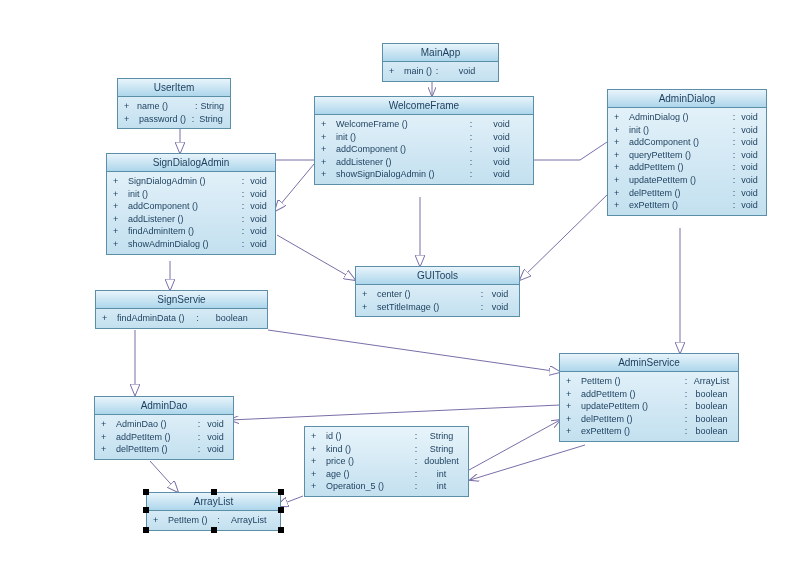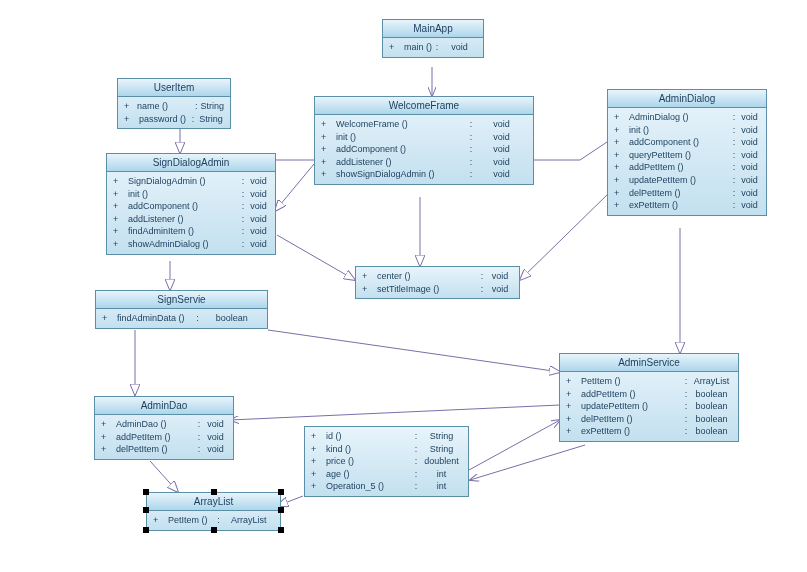--- a/index.html
+++ b/index.html
@@ -57,21 +57,21 @@
     <path d="M150,461 L178,492" marker-end="url(#tri)"></path>
 
     <path d="M303,496 L277,506" marker-end="url(#tri)"></path>
 
     <path d="M469,470 L560,420" marker-end="url(#arrow)"></path>
 
     <path d="M585,445 L470,480" marker-end="url(#arrow)"></path>
   </g>
 </svg>
 
-<div class="class-box" style="left:382px;top:19px;width:102px">
+<div class="class-box" style="left:382px;top:43px;width:117px">
 <div class="class-title">MainApp</div>
 <div class="class-body">
 <div class="row">
         <span class="col1">+</span>
         <span class="col2">main ()</span>
         <span class="col3">:</span>
         <span class="col4">void</span>
       </div>
 </div>
   </div>
@@ -222,20 +222,21 @@
 <div class="row">
         <span class="col1">+</span>
         <span class="col2" style="width:110px">showAdminDialog ()</span>
         <span class="col3">:</span>
         <span class="col4">void</span>
       </div>
 </div>
   </div>
 
 <div class="class-box" style="left:355px;top:266px;width:165px">
+<div class="class-title">GUITools</div>
 <div class="class-body">
 <div class="row">
         <span class="col1">+</span>
         <span class="col2" style="width:100px">center ()</span>
         <span class="col3">:</span>
         <span class="col4">void</span>
       </div>
 <div class="row">
         <span class="col1">+</span>
         <span class="col2" style="width:100px">setTitleImage ()</span>

